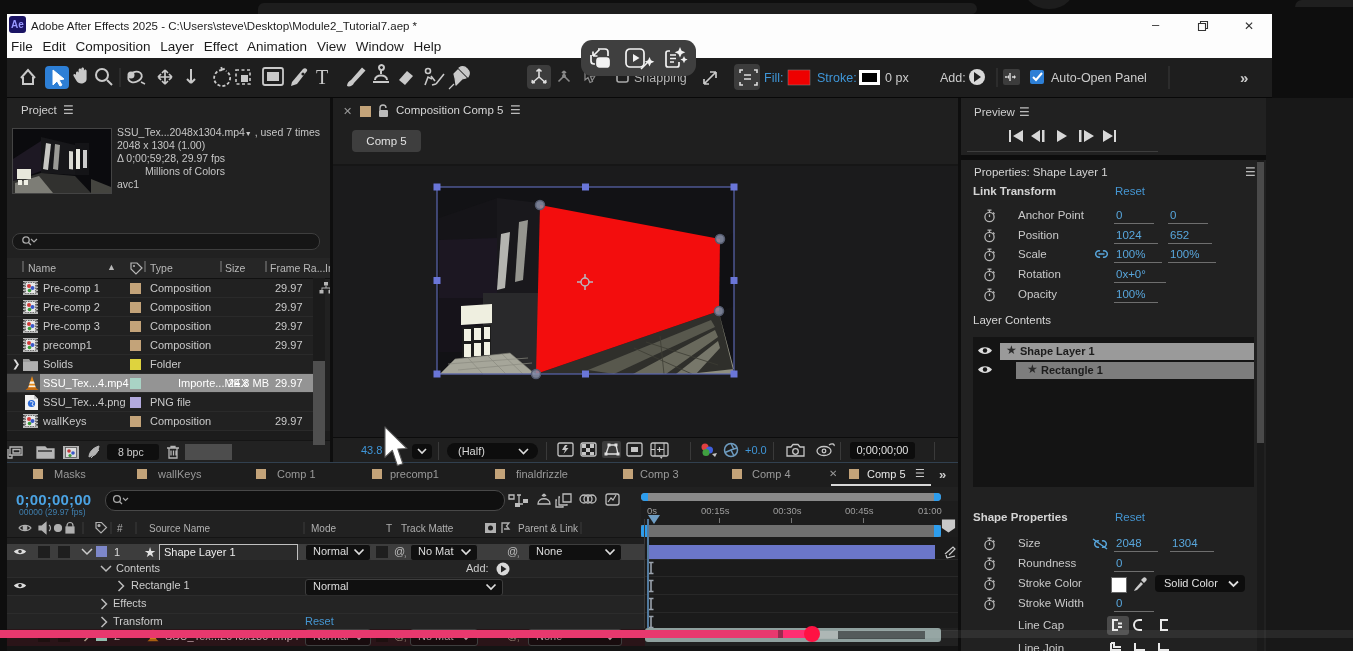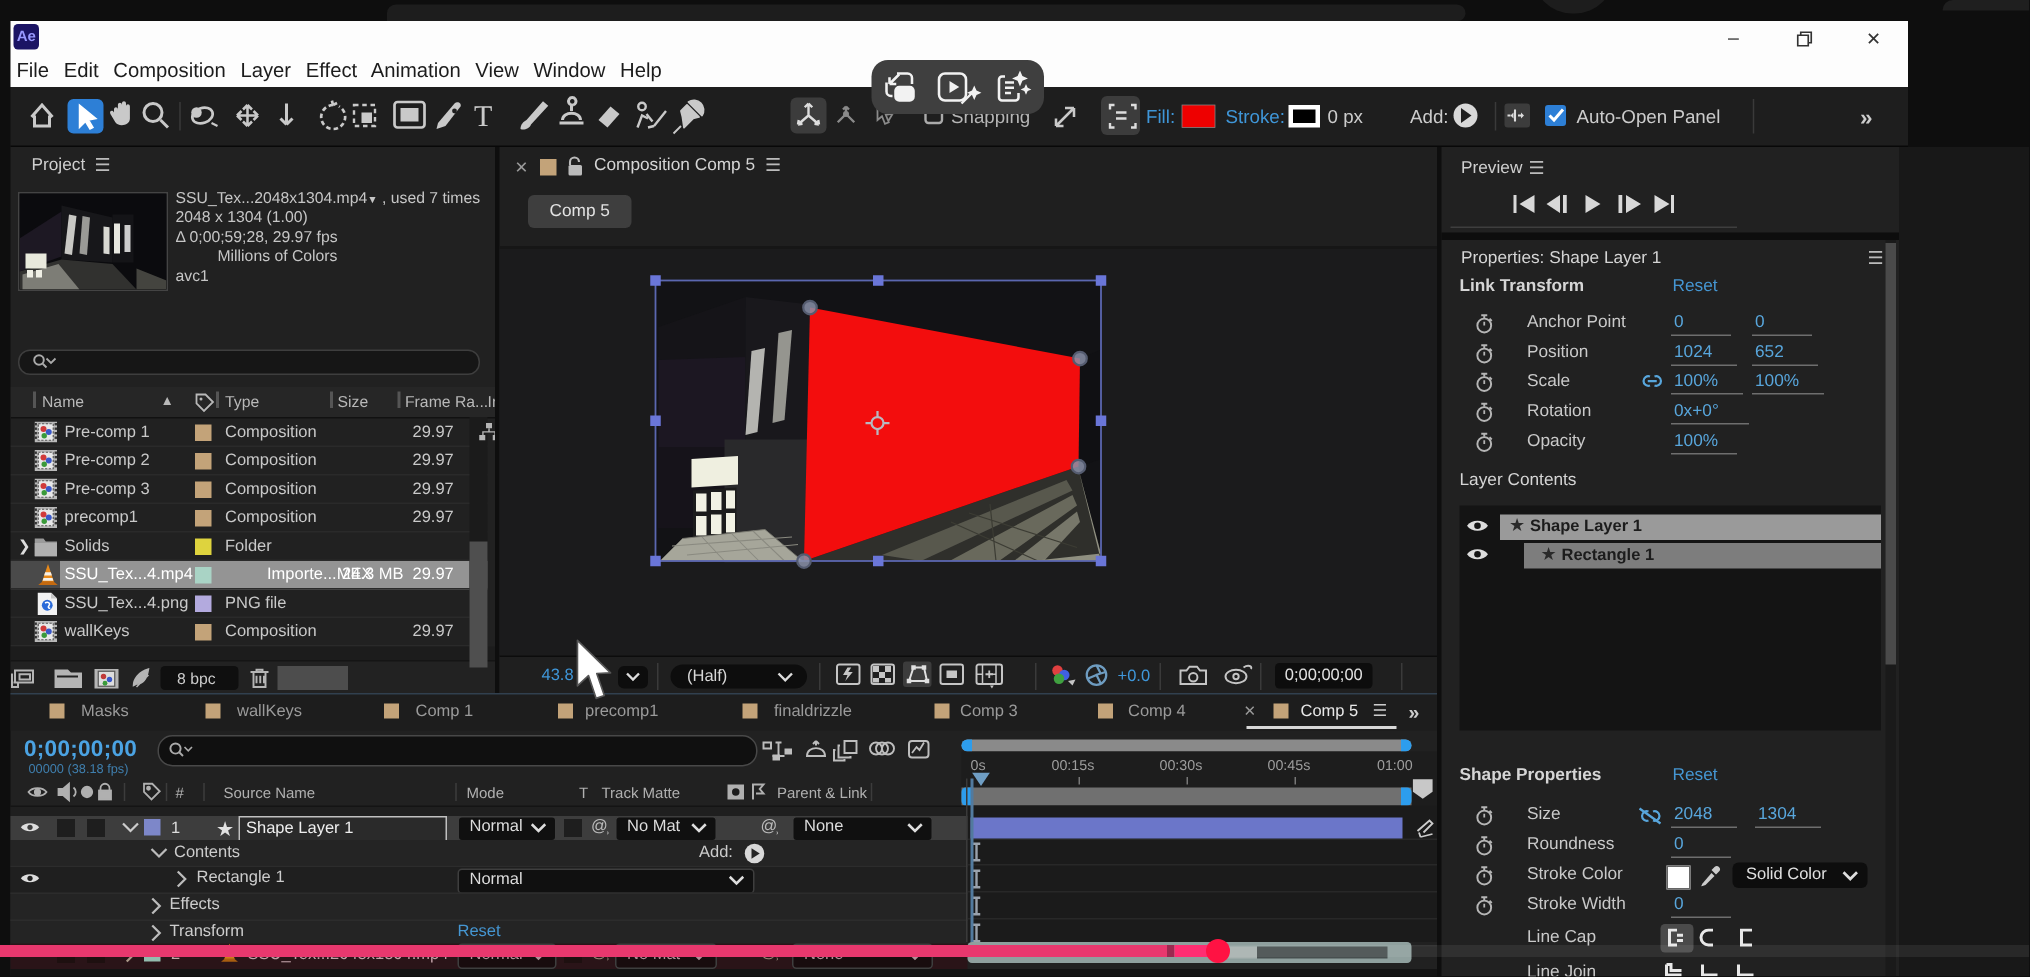--- a/index.html
+++ b/index.html
@@ -12,20 +12,21 @@
 </head>
 <body>
 <div id="stage">
 
 <div class="ab" style="left:258px;top:3px;width:719px;height:11px;background:#1d1d1d;border-radius:9px 9px 8px 0;"></div>
 <div class="ab" style="left:1022px;top:-18px;width:54px;height:27px;background:#1d1d1d;border-radius:0 0 26px 26px;"></div>
 <div class="ab" style="left:1295px;top:0;width:58px;height:7px;background:#1f1f1f;border-radius:8px 0 0 0;"></div>
 
 <div class="ab" style="left:7px;top:14px;width:1265px;height:22px;background:#fdfdfd;"></div>
 <div class="ab" style="left:9px;top:16px;width:17px;height:17px;background:#1b1464;border-radius:3px;color:#99f;font-size:10px;font-weight:bold;text-align:center;line-height:17px;">Ae</div>
+<div class="tx" style="left:31px;top:20px;font-size:11.5px;color:#1c1c1c;">Adobe After Effects 2025 - C:\Users\steve\Desktop\Module2_Tutorial7.aep *</div>
 <div class="tx" style="left:1152px;top:17px;font-size:13px;color:#333;">–</div>
 <svg class="ab" style="left:1197px;top:20px;" width="12" height="12">
       <path d="M1.5 3.5 h7 v7 h-7 z M3.5 3.5 v-2 h7 v7 h-2" stroke="#333" fill="none" stroke-width="1.1"></path>
     </svg>
 <div class="tx" style="left:1244px;top:19px;font-size:12px;color:#333;">✕</div>
 
 <div class="ab" style="left:7px;top:36px;width:1265px;height:22px;background:#fdfdfd;"></div>
 <div class="tx" style="left:11px;top:39px;font-size:13.5px;color:#1c1c1c;word-spacing:6px;">File Edit Composition Layer Effect Animation View Window Help</div>
 
 <div class="ab" id="toolbar" style="left:7px;top:58px;width:1265px;height:39px;background:#1e1e1e;border-bottom:1px solid #080808;">
@@ -613,21 +614,21 @@
 <div class="tx" style="left:633px;top:6px;font-size:11px;color:#9a9a9a;">Comp 3</div>
 <div class="ab" style="left:725px;top:7px;width:10px;height:10px;background:#c3a379;"></div>
 <div class="tx" style="left:745px;top:6px;font-size:11px;color:#9a9a9a;">Comp 4</div>
 <div class="tx" style="left:822px;top:6px;font-size:10px;color:#9a9a9a;">✕</div>
 <div class="ab" style="left:842px;top:7px;width:10px;height:10px;background:#c3a379;"></div>
 <div class="tx" style="left:860px;top:6px;font-size:11px;color:#e8e8e8;">Comp 5</div>
 <div class="tx" style="left:908px;top:5px;font-size:11px;color:#ccc;">☰</div>
 <div class="ab" style="left:824px;top:22px;width:100px;height:2px;background:#d8d8d8;"></div>
 <div class="tx" style="left:932px;top:5px;font-size:13px;color:#ccc;font-weight:bold;">»</div>
 <div class="tx" style="left:9px;top:29px;font-size:15px;font-weight:bold;color:#4ba3e3;letter-spacing:0.2px;">0;00;00;00</div>
-<div class="tx" style="left:12px;top:45px;font-size:8.5px;color:#3f7fae;">00000 (38.18 fps)</div>
+<div class="tx" style="left:12px;top:45px;font-size:8.5px;color:#3f7fae;">00000 (29.97 fps)</div>
 <div class="ab" style="left:98px;top:28px;width:398px;height:19px;background:#101010;border:1px solid #484848;border-radius:10px;">
         <svg width="26" height="19">
           <circle cx="11" cy="8" r="3.4" stroke="#aaa" fill="none" stroke-width="1.3"></circle>
           <path d="M13.5 10.5 L16 13" stroke="#aaa" stroke-width="1.3"></path>
           <path d="M17 7 l2.5 2.5 l2.5 -2.5" stroke="#aaa" fill="none" stroke-width="1.1"></path>
         </svg>
       </div>
 <svg class="ab" style="left:500px;top:29px;" width="125" height="17" viewBox="0 0 125 17">
 <g stroke="#bdbdbd" fill="none" stroke-width="1.3">
 <path d="M2 4 h5 v4 h-5 z M10 4 l4 0 m-2 0 v5 m-4 4 h4 m4 0 h-4 m0 -4 v4"></path>

